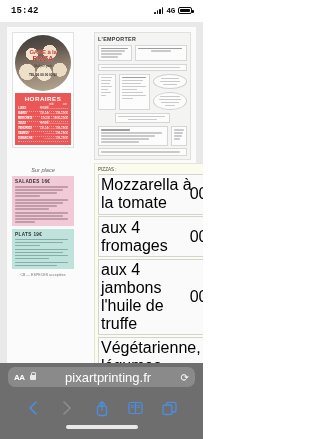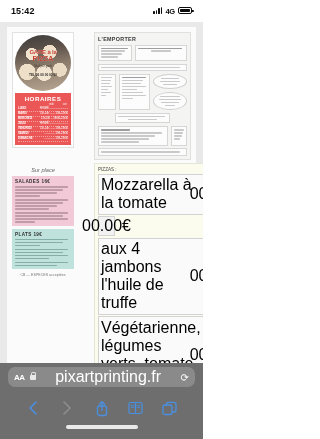--- a/index.html
+++ b/index.html
@@ -16,20 +16,21 @@
     display: flex; flex-direction: column;
   }
 
   
   .statusbar {
     height: 22px; flex: 0 0 22px;
     background: #ffffff;
     display: flex; align-items: center;
     padding: 0 11px;
     color: #0b0b0b;
+    font-family: Liberation Mono, monospace;
   }
   .status-time {
     font-size: 9px; font-weight: bold;
     letter-spacing: .1px;
   }
   .status-right {
     margin-left: auto;
     display: flex; gap: 3px;
   }
   .sig { display: flex; align-items: flex-end; gap: 1px; height: 7px; }
@@ -207,21 +208,21 @@
     color: #ffffff;
   }
   .aa { font-size: 8px; font-weight: 600; letter-spacing: -.5px; }
   .lock { width: 6px; height: 5px; position: relative; background:#e8e8e8; border-radius:1px; flex:0 0 6px;}
   .lock::before {
     content:''; position:absolute; left:1.2px; top:-3px;
     width:3.6px; height:3.6px; border:1px solid #e8e8e8; border-bottom:none;
     border-radius: 2px 2px 0 0;
   }
   .url-text {
-    font-size: 16px; color: #ffffff; flex: 1 1 auto; text-align: center;
+    font-size: 13px; color: #ffffff; flex: 1 1 auto; text-align: center;
     white-space: nowrap; overflow: hidden;
   }
   .reload { font-size: 10px; color: #ffffff; }
 
   .toolbar {
     flex: 0 0 34px;
     background: #6e6e6e;
     display: flex; align-items: center;
     padding: 0 16px;
   }
@@ -468,20 +469,21 @@
 
         <div class="col-right">
           <div class="pizzas-wrap">
             <div class="pizzas-h">PIZZAS :</div>
 
             <div class="pz">
               <div class="pz-name">Mozzarella à la tomate</div>
               <div class="pz-price">00.00€</div>
             </div>
             <div class="pz">
+              <div class="pz-name">aux 4 fromages</div>
               <div class="pz-price">00.00€</div>
             </div>
             <div class="pz">
               <div class="pz-name">aux 4 jambons l'huile de truffe</div>
               <div class="pz-price">00.00€</div>
             </div>
             <div class="pz">
               <div class="pz-name">Végétarienne, légumes verts, tomate, champignons</div>
               <div class="pz-price">00.00€</div>
             </div>

